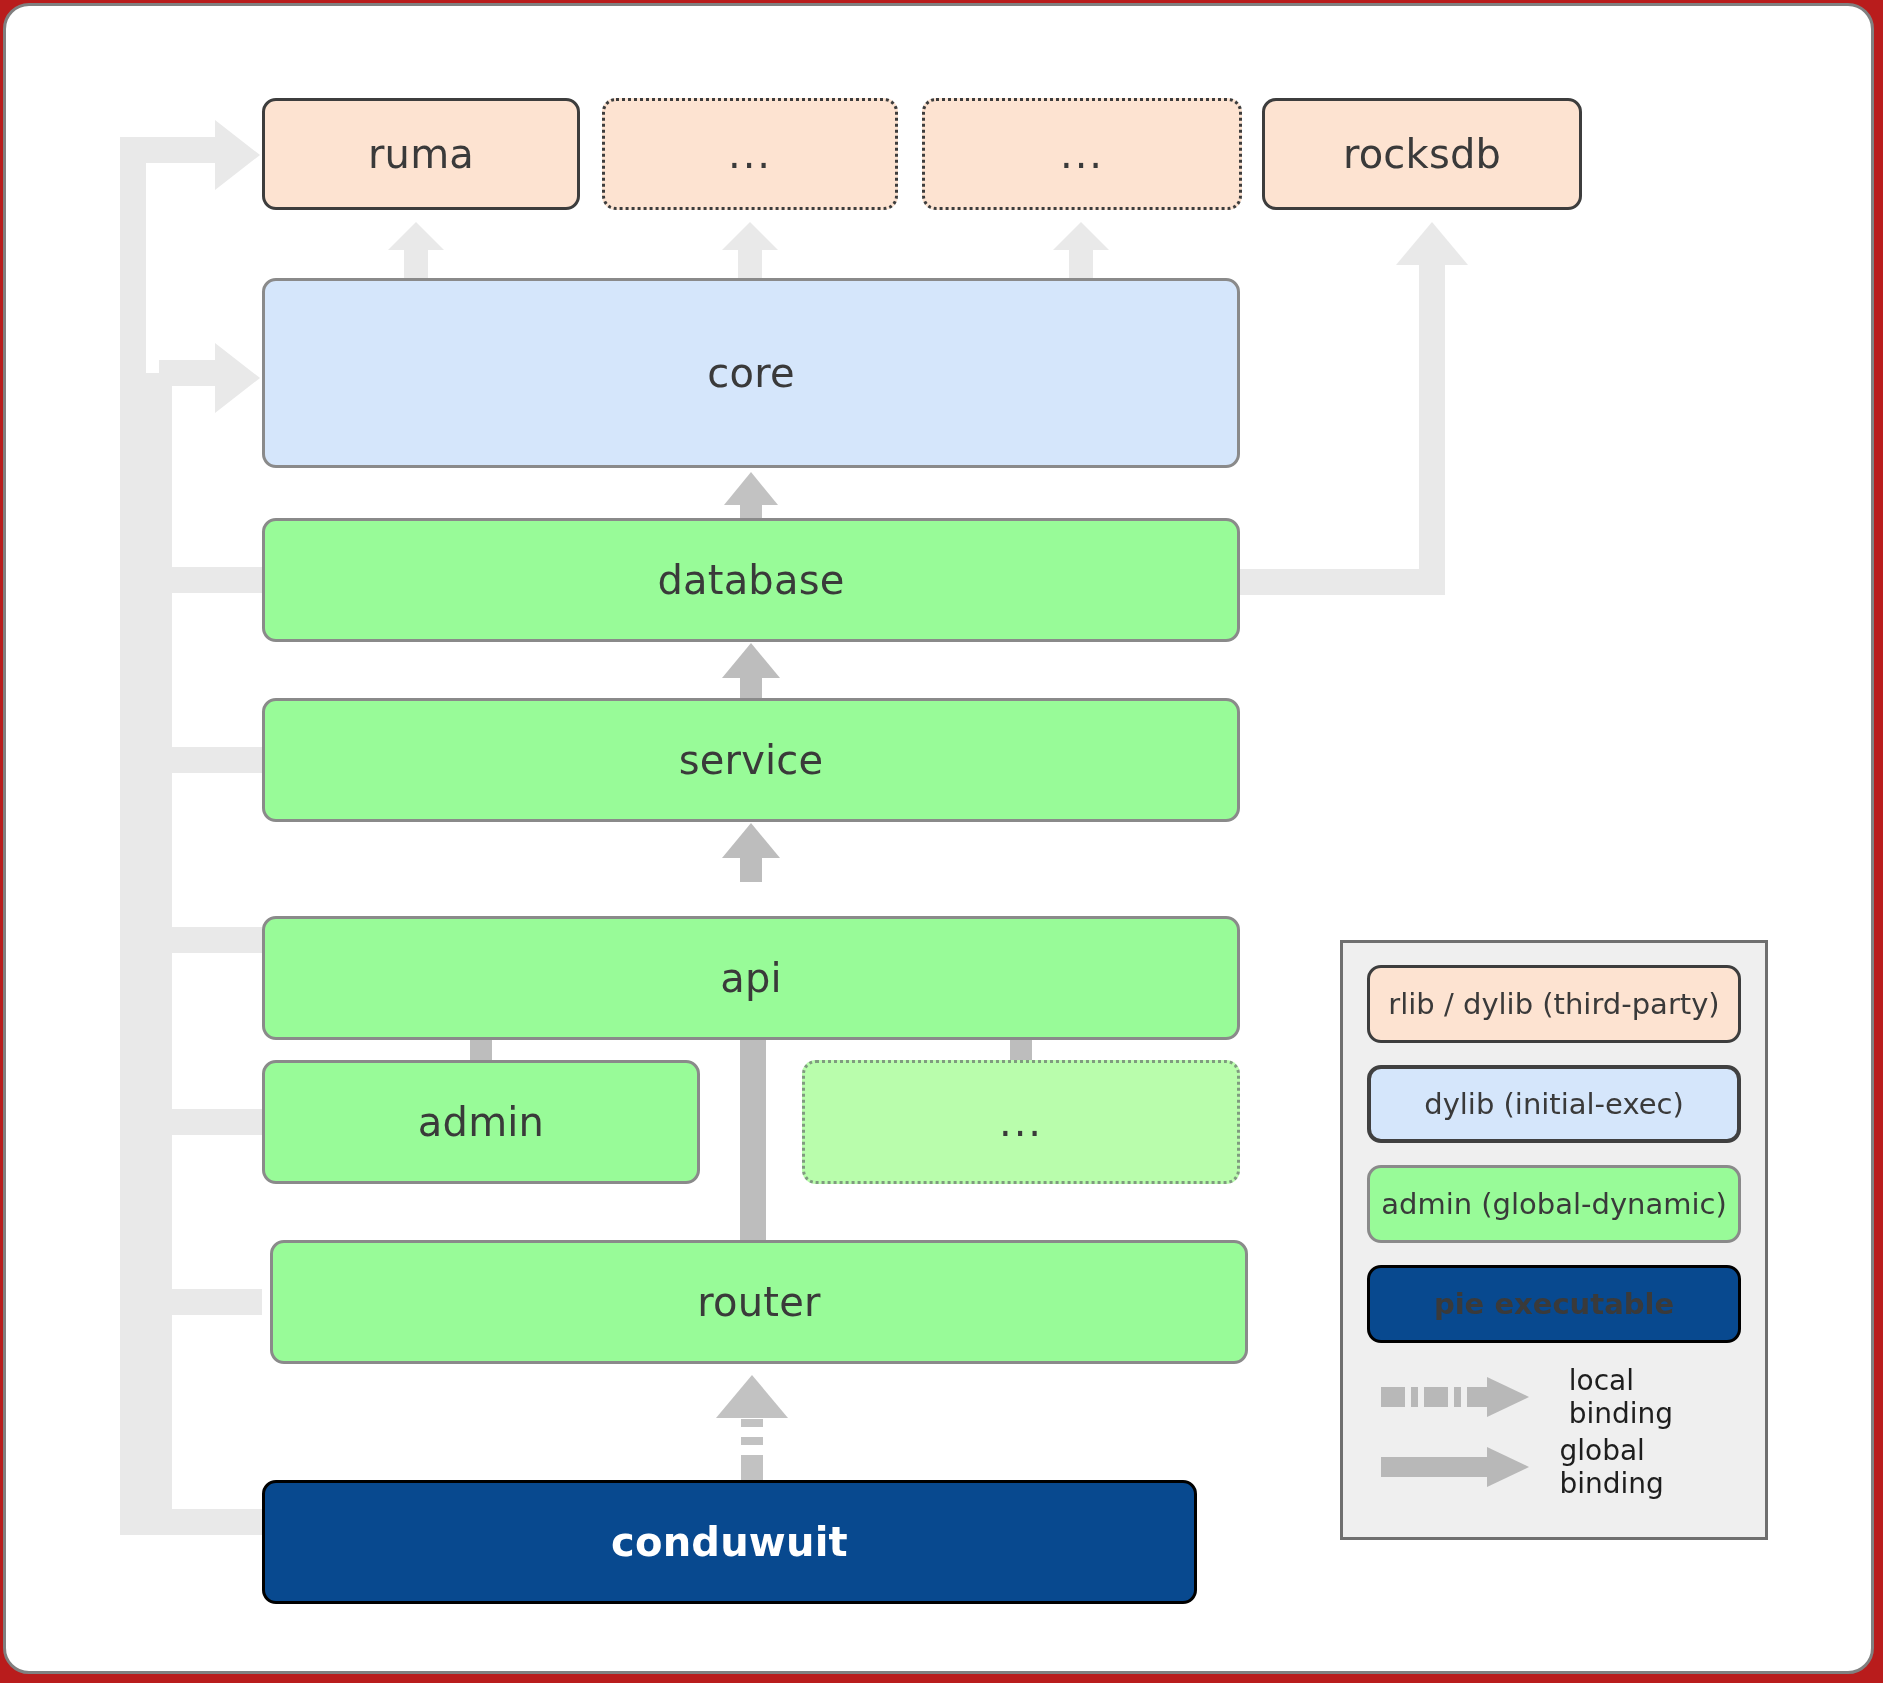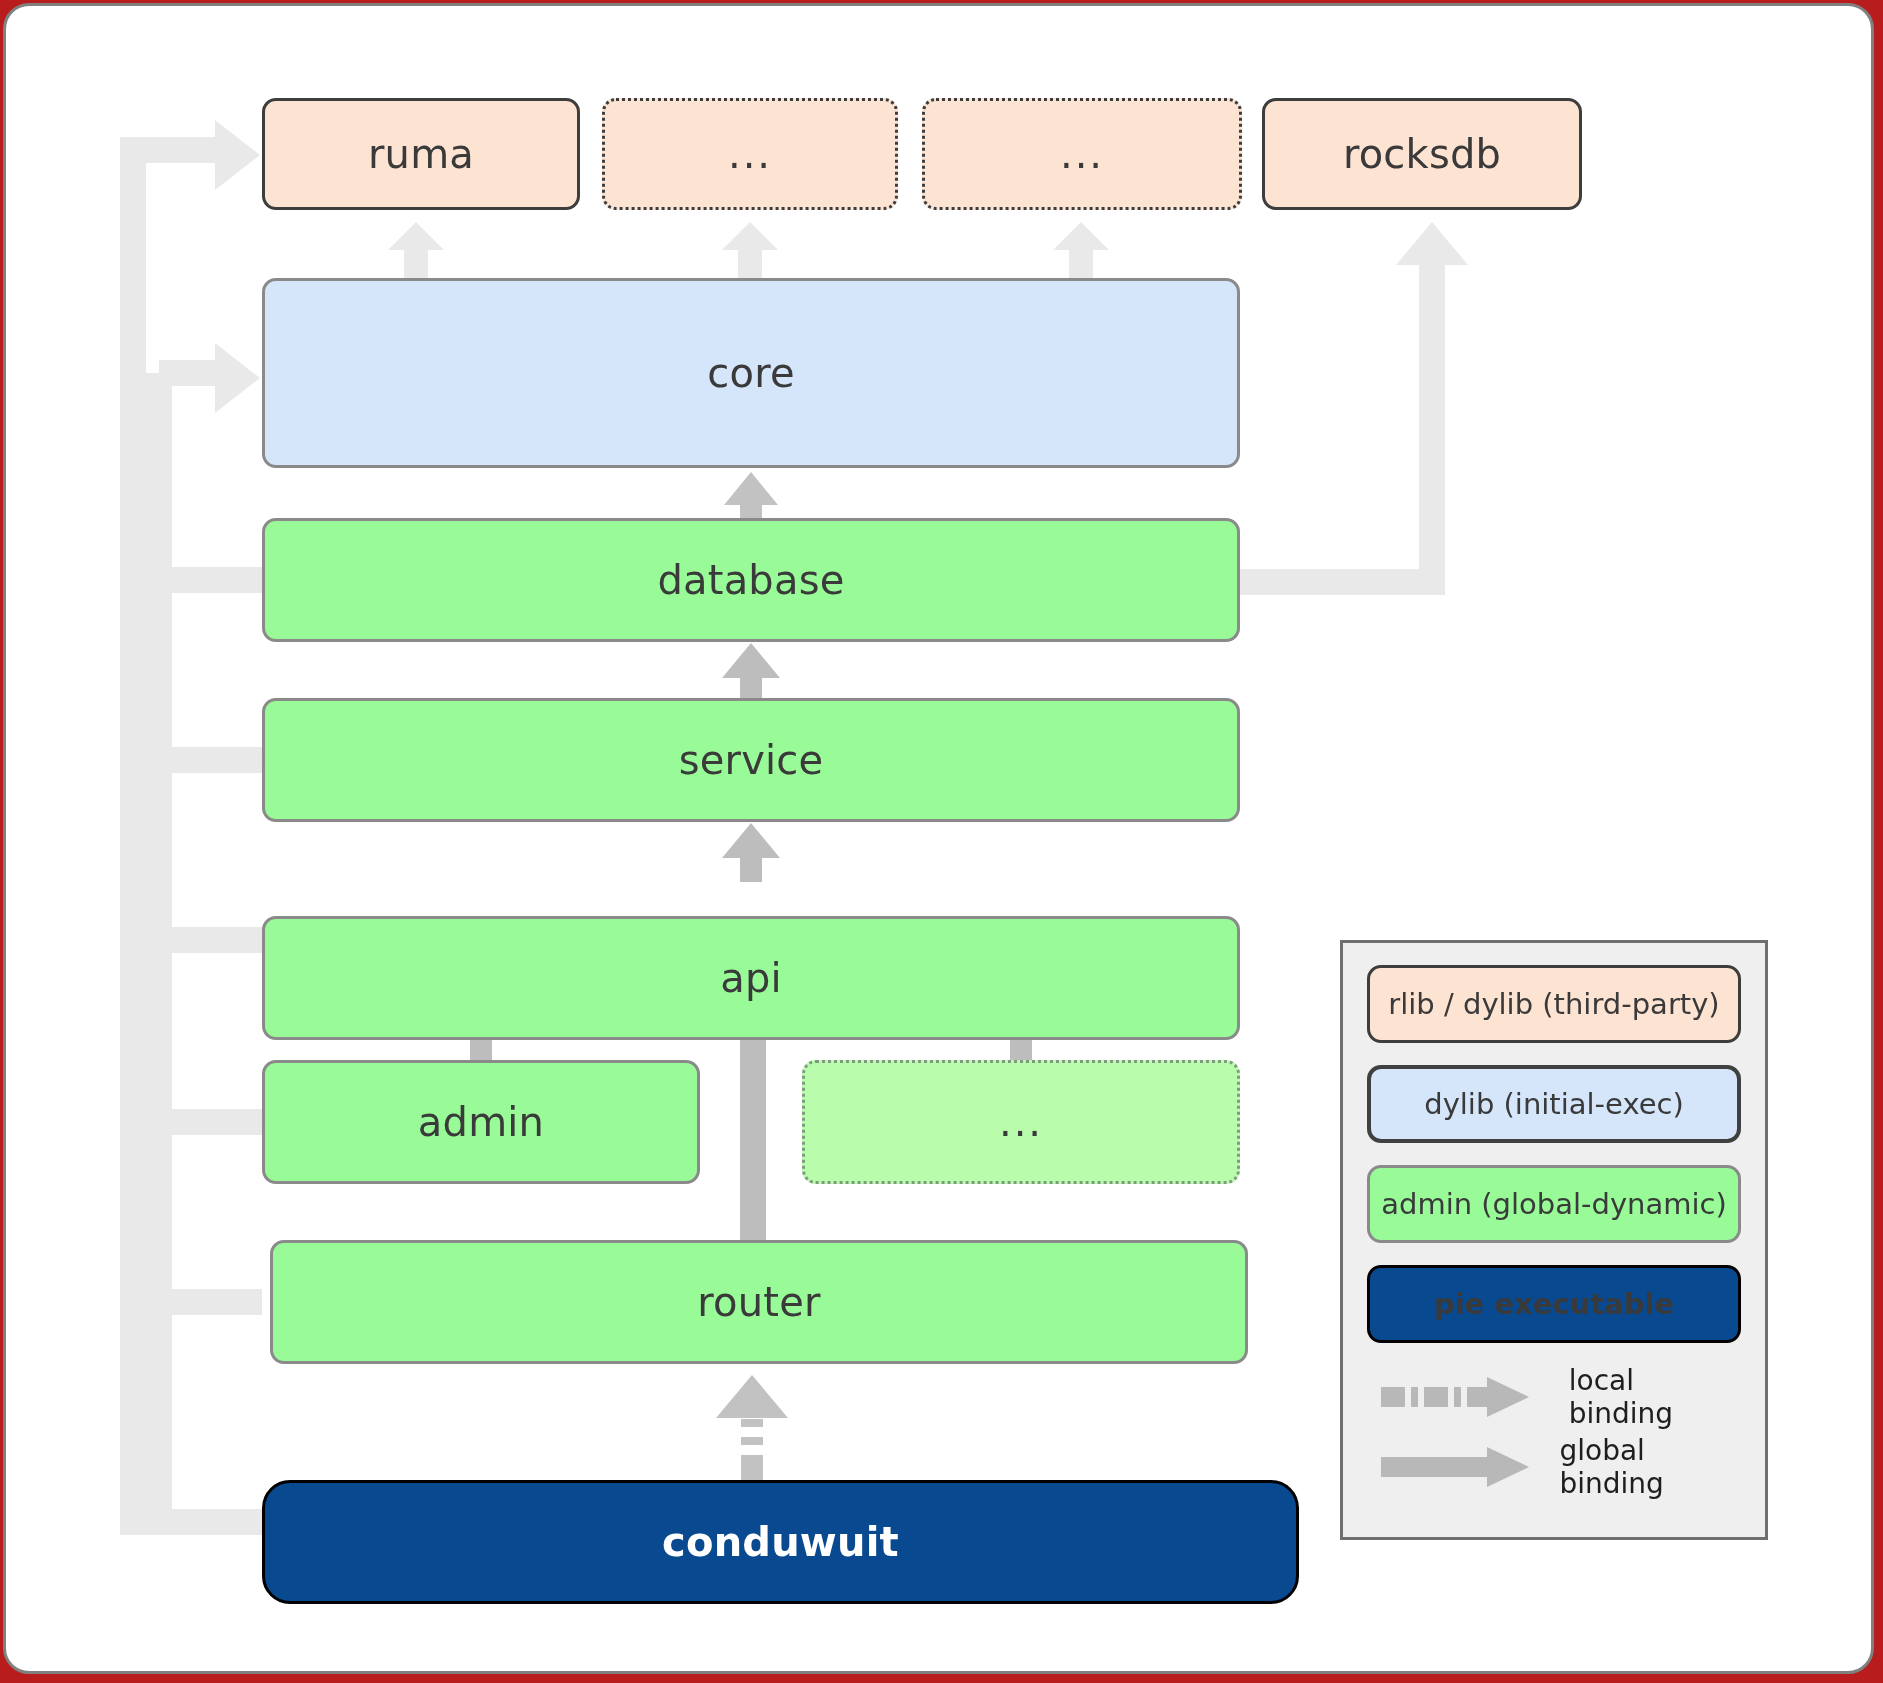--- a/index.html
+++ b/index.html
@@ -229,21 +229,21 @@
   </div>
 
   <div class="node node-dotted-gray fill-green-light" style="left:802px; top:1060px; width:438px; height:124px;">
     <span class="ellipsis">...</span>
   </div>
 
   <div class="node node-solid-gray fill-green" style="left:270px; top:1240px; width:978px; height:124px;">
     <span>router</span>
   </div>
 
-  <div class="node node-navy-border fill-navy" style="left:262px; top:1480px; width:1037px; height:124px;border-radius:28px;">
+  <div class="node node-navy-border fill-navy" style="left:262px; top:1480px; width:935px; height:124px;">
     <span>conduwuit</span>
   </div>
 
   <div id="legend">
 
     <div class="legend-swatch fill-peach" style="border:3px solid #3d3d3d;">
       <span>rlib / dylib (third-party)</span>
     </div>
 
     <div class="legend-swatch fill-blue" style="border:4px solid #404040;">

